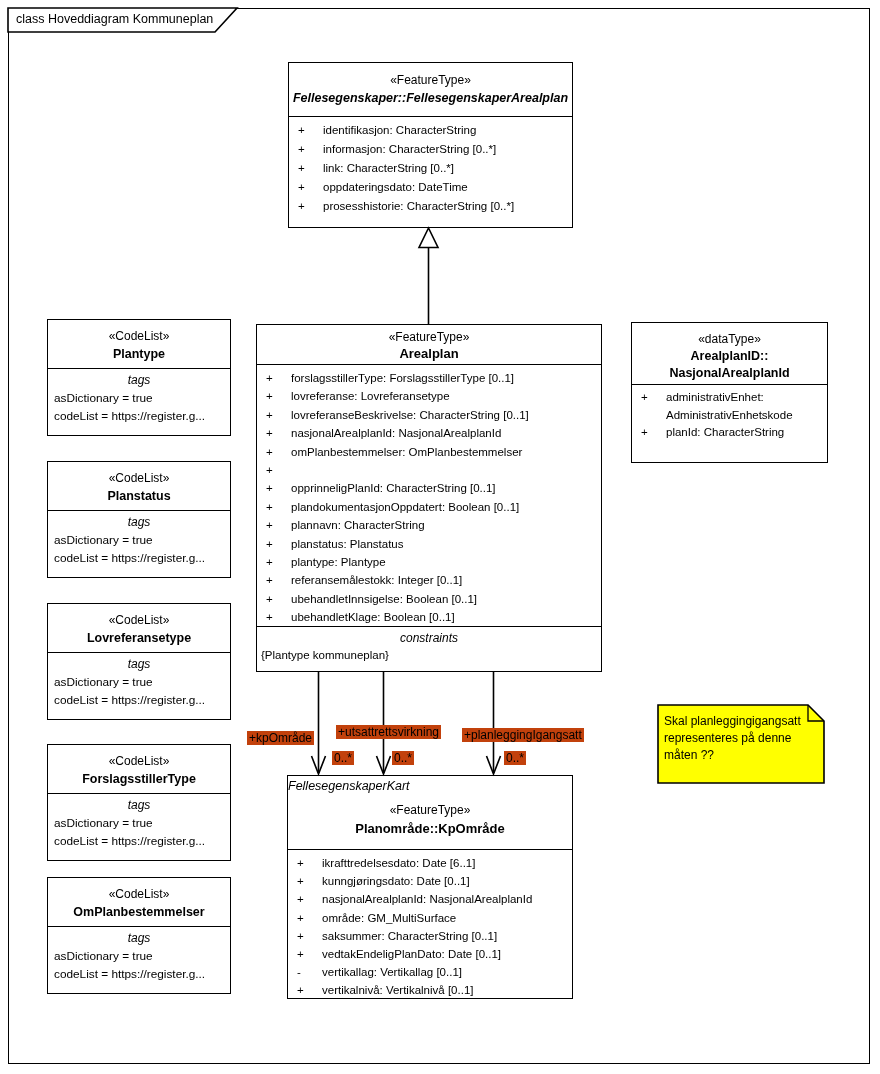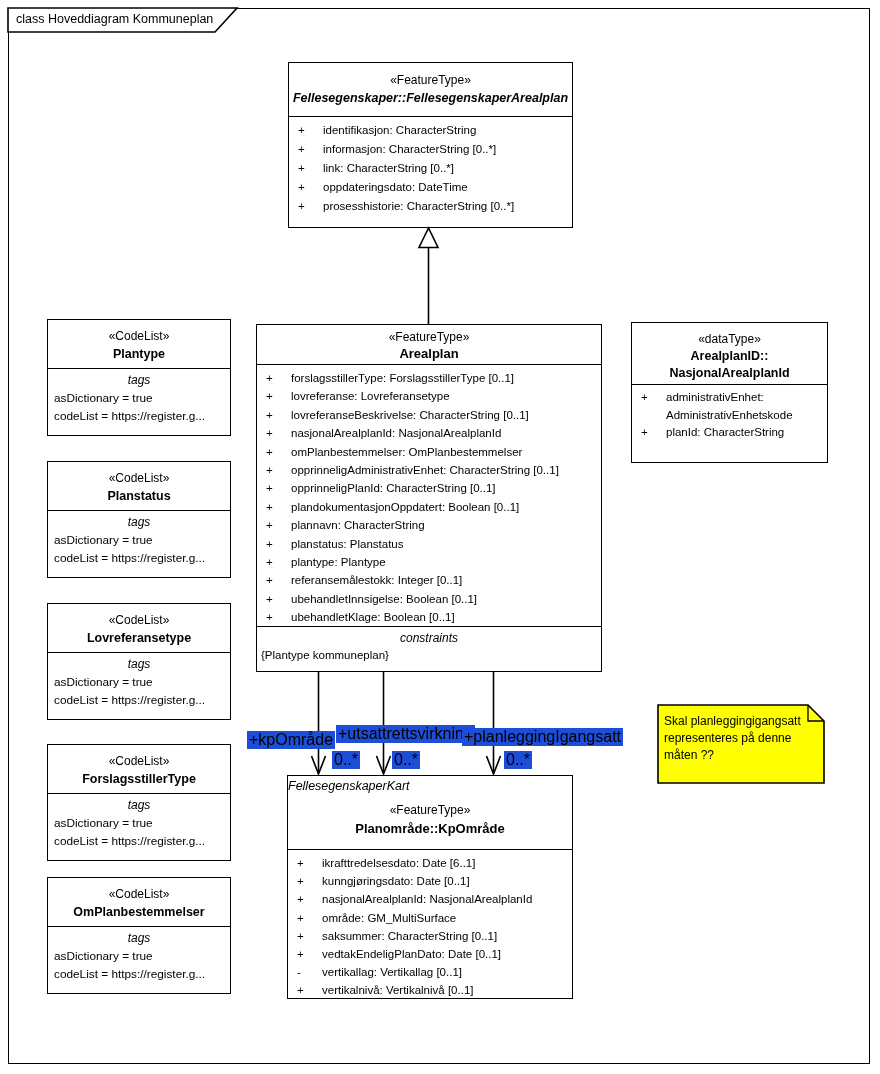--- a/index.html
+++ b/index.html
@@ -53,21 +53,21 @@
   
   .box-kp {left:287px; top:775px; width:286px; height:224px;}
   .box-kp .hdr {height:73px; padding-top:2px;}
   .box-kp .corner {text-align:left; font-style:italic; font-size:12.5px; line-height:16px; padding-right:6px;}
   .box-kp .stereo {margin-top:8px;}
   .box-kp .attrs {height:auto;}
   .box-kp .row {line-height:18.2px;}
 
   svg.overlay {position:absolute; left:0; top:0; pointer-events:none;}
 
-  .lbl {position:absolute; font-size:16px; background:#1d4ed8; padding:0 2px; white-space:nowrap;}
+  .lbl {position:absolute; font-size:12px; background:#c2410c; padding:0 2px; white-space:nowrap;}
   .lbl-role-1 {left:247px; top:731px;}
   .lbl-role-2 {left:336px; top:725px;}
   .lbl-role-3 {left:462px; top:728px;}
   .lbl-mult-1 {left:332px; top:751px;}
   .lbl-mult-2 {left:392px; top:751px;}
   .lbl-mult-3 {left:504px; top:751px;}
 
   .note-text {position:absolute; left:664px; top:713px; width:152px;
               font-size:12px; line-height:17px; background:transparent;}
 </style>
@@ -128,21 +128,20 @@
         <div class="row">
           <span class="vis">+</span>
           <span class="atx">nasjonalArealplanId: NasjonalArealplanId</span>
         </div>
         <div class="row">
           <span class="vis">+</span>
           <span class="atx">omPlanbestemmelser: OmPlanbestemmelser</span>
         </div>
         <div class="row">
           <span class="vis">+</span>
-          <span class="atx">opprinneligAdministrativEnhet: CharacterString [0..1]</span>
         </div>
         <div class="row">
           <span class="vis">+</span>
           <span class="atx">opprinneligPlanId: CharacterString [0..1]</span>
         </div>
         <div class="row">
           <span class="vis">+</span>
           <span class="atx">plandokumentasjonOppdatert: Boolean [0..1]</span>
         </div>
         <div class="row">

